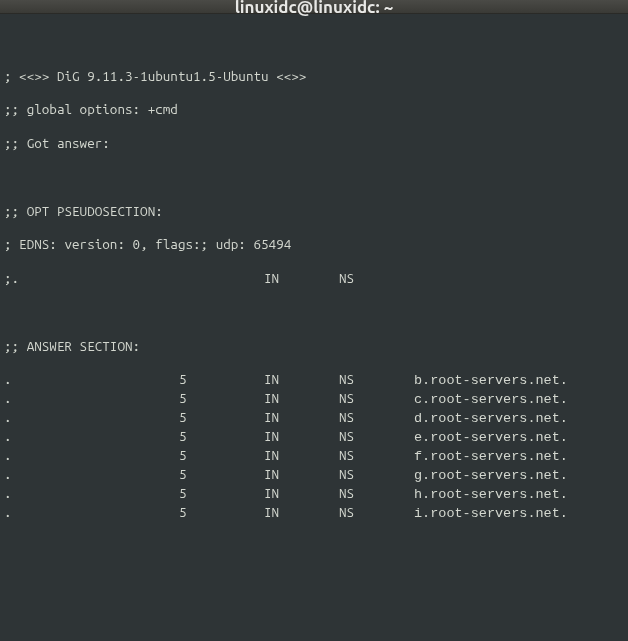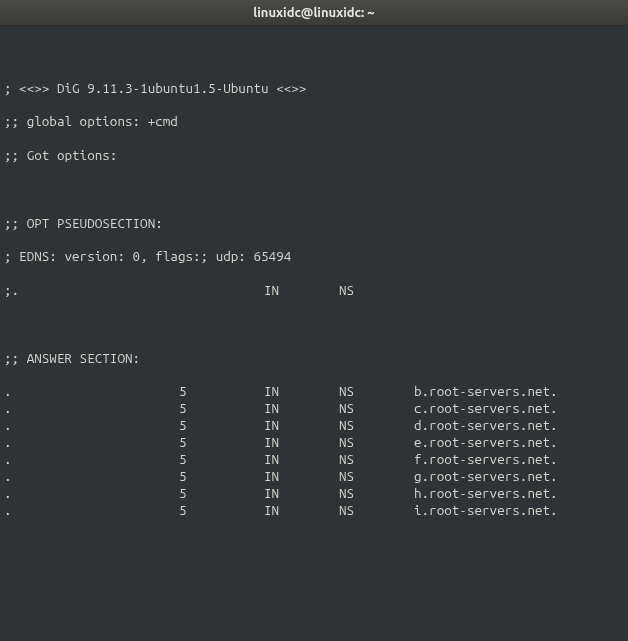--- a/index.html
+++ b/index.html
@@ -13,58 +13,58 @@
       font-family: "Ubuntu Mono", "DejaVu Sans Mono", Consolas, monospace;
       font-size: 13.5px;
       line-height: 1.25;
       width: 628px;
       height: 641px;
       overflow: hidden;
     }
     .titlebar {
       background: #3c3b37;
       background: linear-gradient(to bottom, #4a4a46, #3a3a36);
-      height: 26px;
+      height: 14px;
       display: flex;
       align-items: center;
       justify-content: center;
       color: #e8e8e6;
       font-family: Ubuntu, Cantarell, sans-serif;
-      font-size: 13px;
+      font-size: 17px;
       font-weight: bold;
       border-bottom: 1px solid #2a2a27;
     }
     .terminal {
       padding: 3px 4px;
       white-space: pre;
     }
     .prompt-user { color: #8ae234; font-weight: bold; }
     .prompt-sep  { color: #d3d7cf; font-weight: bold; }
     .prompt-path { color: #729fcf; font-weight: bold; }
     .cmd { color: #d3d7cf; }
     .line { display: block; }
     .cols { display: block; }
     .c0 { display: inline-block; width: 175px; }
     .c1 { display: inline-block; width: 85px;  }
     .c2 { display: inline-block; width: 75px;  }
     .c3 { display: inline-block; width: 75px;  }
-    .c4 { display: inline-block; }
+    .c4 { display: inline-block; font-family: Liberation Mono, monospace; }
   </style>
 </head>
 <body>
 
 <div class="titlebar">
   <span>linuxidc@linuxidc: ~</span>
 </div>
 
 <div class="terminal">
 <span class="line"> </span>
 <span class="line">; &lt;&lt;&gt;&gt; DiG 9.11.3-1ubuntu1.5-Ubuntu &lt;&lt;&gt;&gt;</span>
 <span class="line">;; global options: +cmd</span>
-<span class="line">;; Got options:</span>
+<span class="line">;; Got answer:</span>
 <span class="line"> </span>
 <span class="line">;; OPT PSEUDOSECTION:</span>
 <span class="line">; EDNS: version: 0, flags:; udp: 65494</span>
 <span class="cols"><span class="c0">;.</span><span class="c1"> </span><span class="c2">IN</span><span class="c3">NS</span></span>
 <span class="line"> </span>
 <span class="line">;; ANSWER SECTION:</span>
 <div id="answers"><span class="cols"><span class="c0">.</span><span class="c1">5</span><span class="c2">IN</span><span class="c3">NS</span><span class="c4">b.root-servers.net.</span></span><span class="cols"><span class="c0">.</span><span class="c1">5</span><span class="c2">IN</span><span class="c3">NS</span><span class="c4">c.root-servers.net.</span></span><span class="cols"><span class="c0">.</span><span class="c1">5</span><span class="c2">IN</span><span class="c3">NS</span><span class="c4">d.root-servers.net.</span></span><span class="cols"><span class="c0">.</span><span class="c1">5</span><span class="c2">IN</span><span class="c3">NS</span><span class="c4">e.root-servers.net.</span></span><span class="cols"><span class="c0">.</span><span class="c1">5</span><span class="c2">IN</span><span class="c3">NS</span><span class="c4">f.root-servers.net.</span></span><span class="cols"><span class="c0">.</span><span class="c1">5</span><span class="c2">IN</span><span class="c3">NS</span><span class="c4">g.root-servers.net.</span></span><span class="cols"><span class="c0">.</span><span class="c1">5</span><span class="c2">IN</span><span class="c3">NS</span><span class="c4">h.root-servers.net.</span></span><span class="cols"><span class="c0">.</span><span class="c1">5</span><span class="c2">IN</span><span class="c3">NS</span><span class="c4">i.root-servers.net.</span></span></div>
 
 
 

